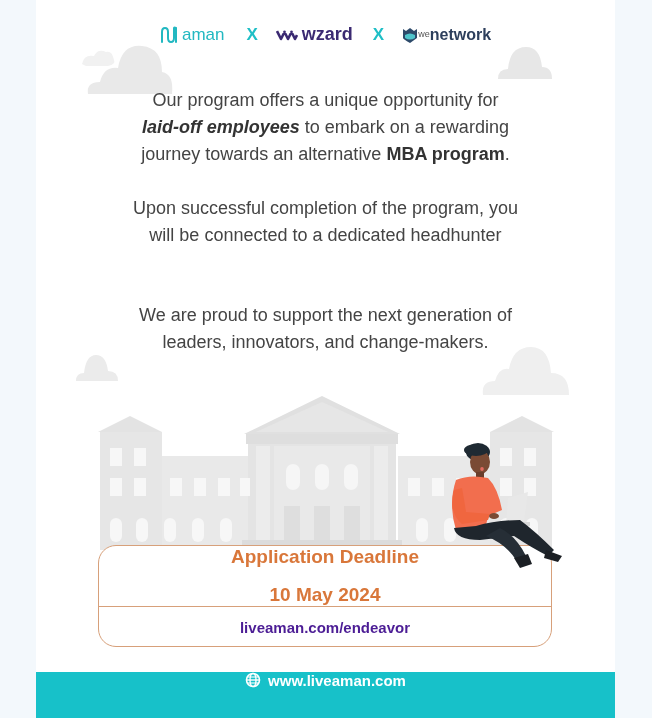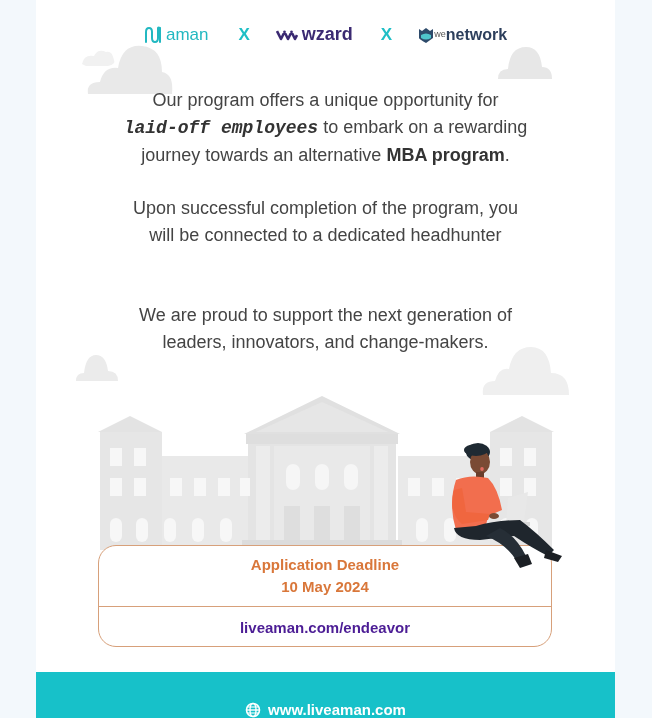--- a/index.html
+++ b/index.html
@@ -13,64 +13,64 @@
       position: absolute; left: 36px; top: 0; width: 579px; height: 718px;
       background: #ffffff; overflow: hidden;
     }
     
     .cloud { position: absolute; }
     .cloud svg { display: block; }
 
     
     .logos {
       position: absolute; top: 24px; left: 0; width: 579px;
-      display: flex; justify-content: center; align-items: center; gap: 12px;
+      display: flex; justify-content: center; align-items: center; gap: 4px;
     }
     .logo-aman { display: flex; align-items: center; color: #22b8c1; font-size: 17px; margin-right: 16px; }
     .logo-aman svg { margin-right: 4px; }
     .sep-x { color: #1fbfc6; font-weight: bold; font-size: 17px; margin: 0 14px 0 2px; }
     .logo-wzard { display: flex; align-items: center; color: #3b2a72; font-weight: bold; font-size: 18px; margin-right: 14px; text-align: right; }
     .logo-wzard svg { margin-right: 4px; }
     .logo-we { display: flex; align-items: center; color: #2d3f5c; margin-left: 0; }
     .logo-we .we-text { display: flex; flex-direction: row; line-height: 9px; }
     .logo-we .we-small { font-size: 9px; color: #555; }
     .logo-we .we-big { font-size: 16px; font-weight: bold; color: #2d3f5c; }
 
     .para {
       position: absolute; left: 0; width: 579px; text-align: center;
       color: #444444; font-size: 18px; line-height: 27px;
     }
-    .para b.italic { font-style: italic; font-weight: bold; color: #333; font-family: Liberation Mono, monospace; }
+    .para b.italic { font-style: italic; font-weight: bold; color: #333; }
     .para b { color: #333; }
     .para .hl { color: #ec7166; font-weight: bold; }
 
     
     .building { position: absolute; left: 60px; top: 390px; }
 
     .person { position: absolute; left: 400px; top: 440px; }
 
     
     .deadline-box {
       position: absolute; left: 62px; top: 545px; width: 454px; height: 102px;
       border: 1.5px solid #d7a07a; border-radius: 18px; background: #ffffff;
       box-sizing: border-box;
     }
     .deadline-top {
       height: 60px; border-bottom: 1.5px solid #d7a07a;
-      display: flex; flex-direction: column; justify-content: center; align-items: center;
-      color: #d9773a; font-weight: bold; font-size: 15px; line-height: 22px;
+      display: flex; flex-direction: column; justify-content: space-between; align-items: center;
+      color: #d9773a; font-weight: bold; font-size: 19px; line-height: 22px;
     }
     .deadline-bottom {
       height: 40px; display: flex; justify-content: center; align-items: center;
       color: #4c1d95; font-weight: bold; font-size: 15px;
     }
 
     .footer {
       position: absolute; left: 0; top: 672px; width: 579px; height: 46px;
-      background: #17c1c9; display: flex; justify-content: center; align-items: flex-end;
+      background: #17c1c9; display: flex; justify-content: center; align-items: flex-start;
       color: #ffffff; font-weight: bold; font-size: 15px;
     }
     .footer svg { margin-right: 7px; }
   </style>
 </head>
 <body>
 
 <div class="card">
 
   <div class="cloud" style="left:46px; top:42px;">

